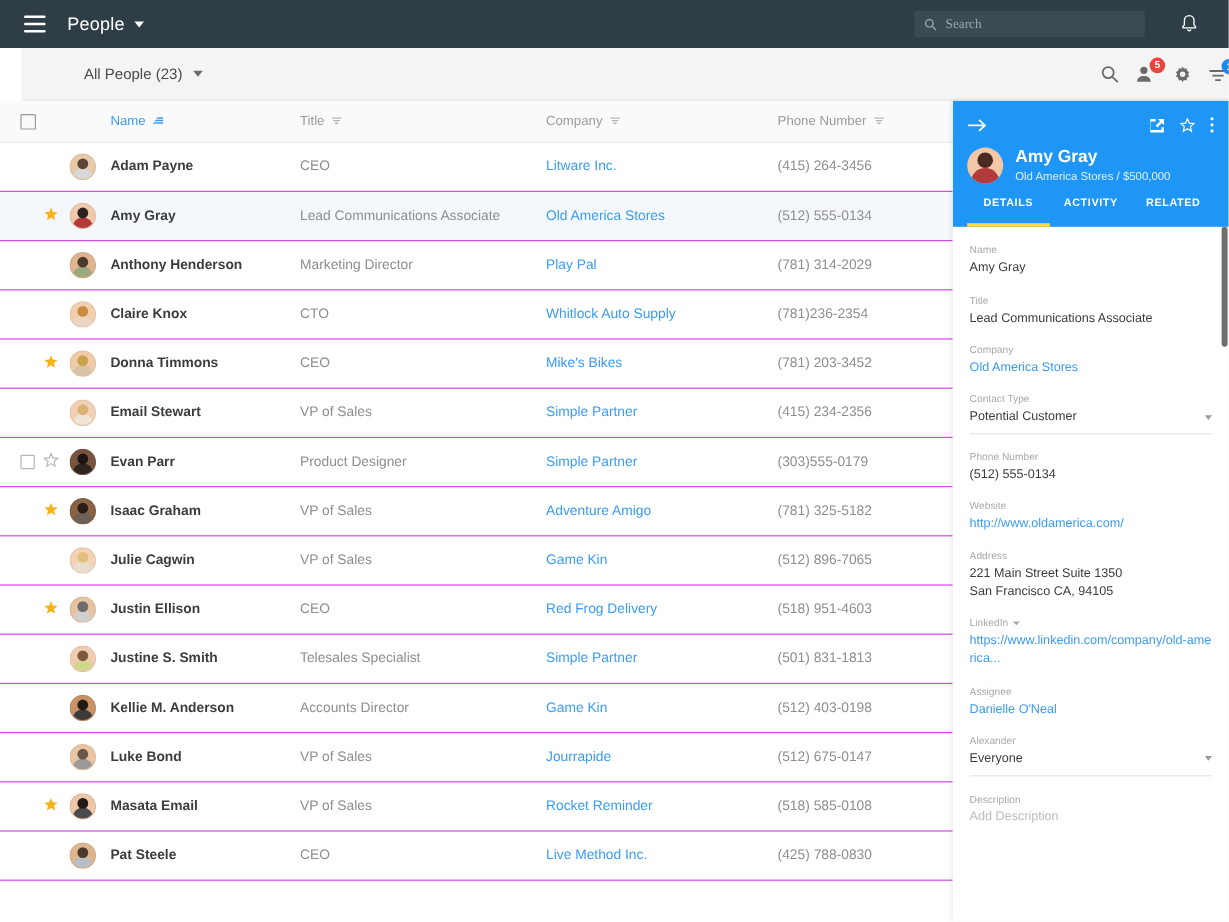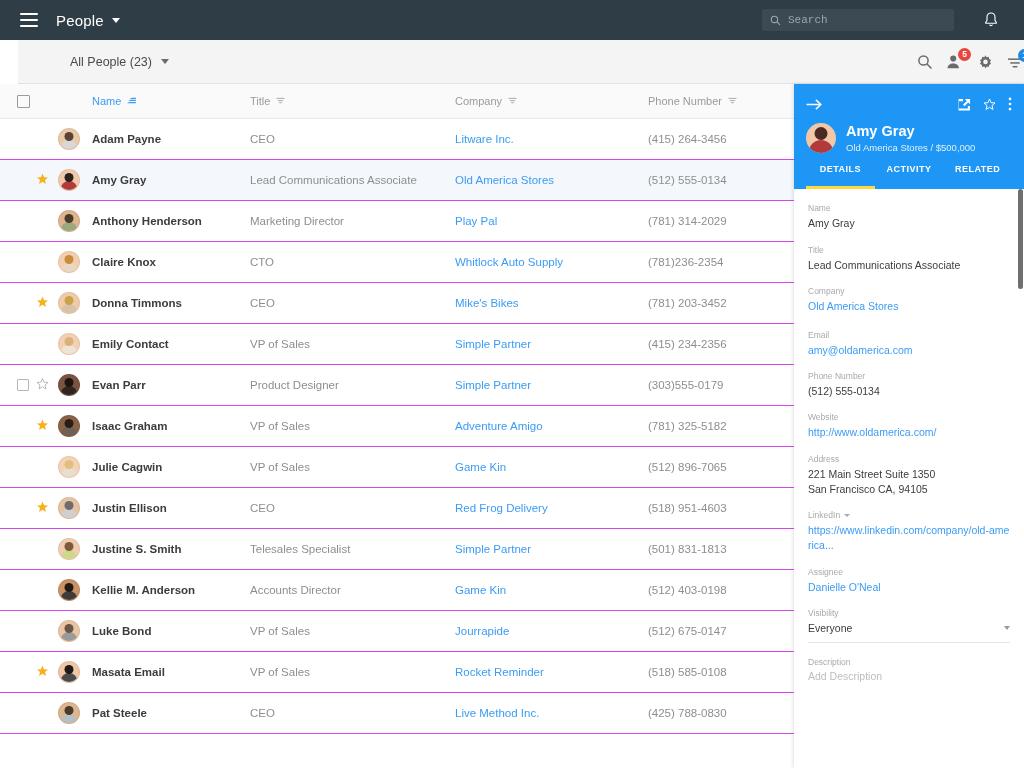--- a/index.html
+++ b/index.html
@@ -31,21 +31,21 @@
   }
   .nav-title-wrap { display: flex; align-items: center; cursor: pointer; }
   .searchbox {
     position: absolute; right: 70px; top: 9px; width: 192px; height: 22px;
     background: #3c4b53; border-radius: 2px;
     display: flex; align-items: center; padding: 0 8px; cursor: text;
   }
   .searchbox .sicon { margin-right: 7px; flex: 0 0 auto; }
   .searchbox input {
     background: transparent; border: 0; outline: 0;
-    color: #c7d0d4; font-size: 11px; font-family: Liberation Mono, monospace;
+    color: #c7d0d4; font-size: 11px; font-family: Liberation Serif, serif;
     width: 100%;
   }
   .searchbox input::placeholder { color: #9aa7ad; }
   .bell { position: absolute; right: 25px; top: 11px; cursor: pointer; }
 
   
   .subbar {
     position: absolute; top: 40px; left: 0; width: 1024px; height: 44px;
     background: #f4f4f4; border-bottom: 1px solid #e2e2e2;
     display: flex; align-items: center; margin-left: 18px;
@@ -374,21 +374,21 @@
           <div class="cell c-comp">Mike's Bikes</div>
           <div class="cell c-phone">(781) 203-3452</div>
         </div>
         <div class="row">
           <div class="cell c-av">
             <div class="avatar" style="background:#f2d0b4">
               <div class="body" style="background:#efe4d6"></div>
               <div class="head" style="background:#d9b277"></div>
             </div>
           </div>
-          <div class="cell c-name">Emily Contact</div>
+          <div class="cell c-name">Email Stewart</div>
           <div class="cell c-title">VP of Sales</div>
           <div class="cell c-comp">Simple Partner</div>
           <div class="cell c-phone">(415) 234-2356</div>
         </div>
         <div class="row hovered">
           <div class="cell c-check">
             <div class="rcheck"></div>
           </div>
           <div class="cell c-star"><svg width="13" height="13" viewBox="0 0 16 16">
               <polygon points="8,1.2 9.9,5.7 14.8,6.1 11.1,9.3 12.2,14.1 8,11.5 3.8,14.1 4.9,9.3 1.2,6.1 6.1,5.7" fill="none" stroke="#b6b6b6" stroke-width="1.2"></polygon>
@@ -564,25 +564,28 @@
       <div class="fgroup">
         <div class="flabel">Title</div>
         <div class="fvalue">Lead Communications Associate</div>
       </div>
 
       <div class="fgroup">
         <div class="flabel">Company</div>
         <div class="fvalue link">Old America Stores</div>
       </div>
 
-
-      <div class="fgroup" style="margin-top:16px;">
-        <div class="flabel">Email</div>
-        <div class="fvalue link">amy@oldamerica.com</div>
-      </div>
+      <div class="fgroup">
+        <div class="flabel">Contact Type</div>
+        <div class="fselect">
+          <span class="fvalue">Potential Customer</span>
+          <span class="caret"></span>
+        </div>
+      </div>
+
 
       <div class="fgroup">
         <div class="flabel">Phone Number</div>
         <div class="fvalue">(512) 555-0134</div>
       </div>
 
       <div class="fgroup">
         <div class="flabel">Website</div>
         <div class="fvalue link">http://www.oldamerica.com/</div>
       </div>
@@ -600,21 +603,21 @@
         </div>
         <div class="fvalue link">https://www.linkedin.com/company/old-america...</div>
       </div>
 
       <div class="fgroup">
         <div class="flabel">Assignee</div>
         <div class="fvalue link">Danielle O'Neal</div>
       </div>
 
       <div class="fgroup">
-        <div class="flabel">Visibility</div>
+        <div class="flabel">Alexander</div>
         <div class="fselect">
           <span class="fvalue">Everyone</span>
           <span class="caret"></span>
         </div>
       </div>
 
 
       <div class="fgroup" style="margin-top:14px;">
         <div class="flabel">Description</div>
         <div class="desc-ph">Add Description</div>

